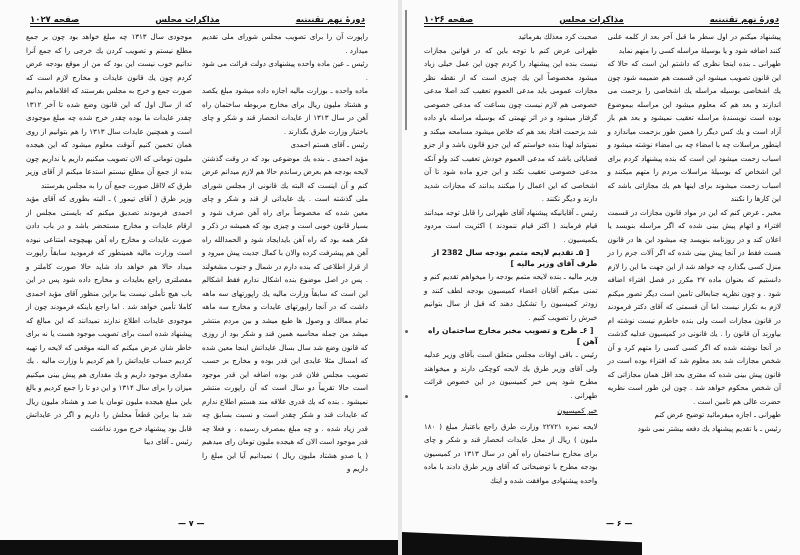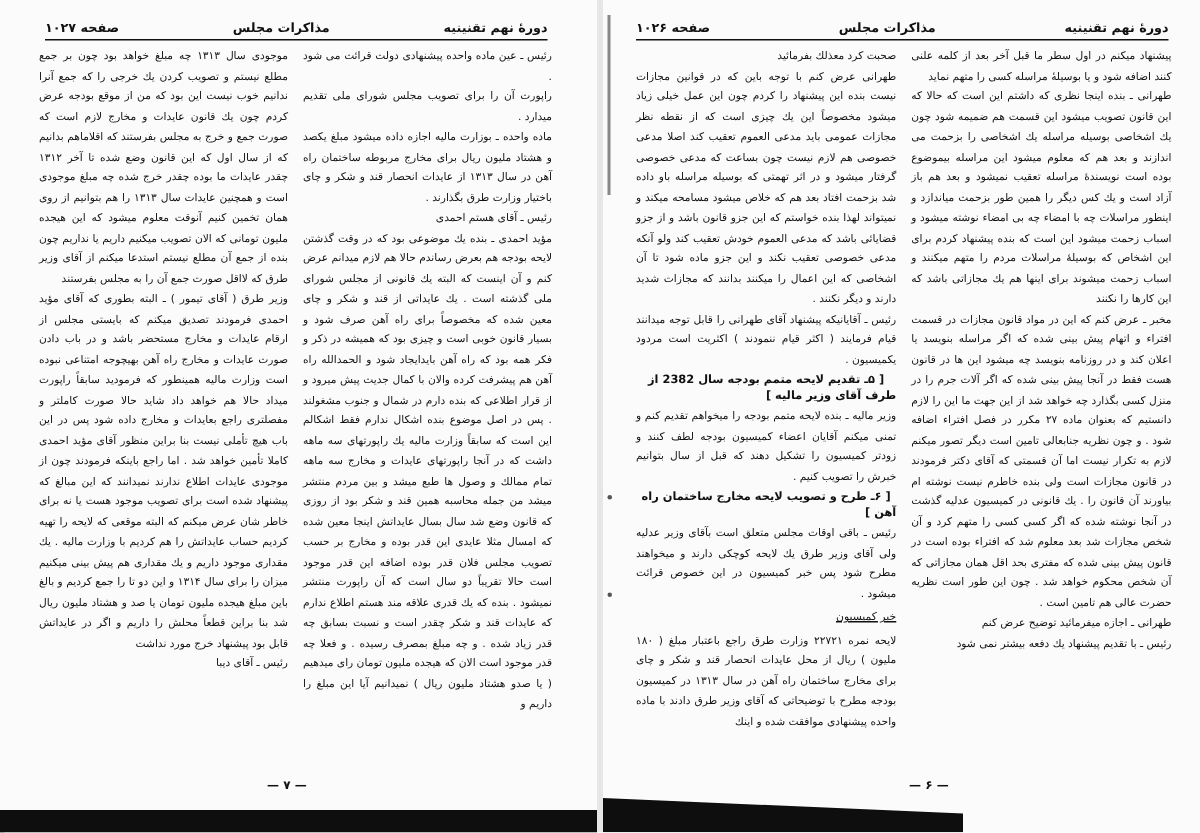--- a/index.html
+++ b/index.html
@@ -25,21 +25,21 @@
   .rightedge-mark { position: absolute; left: 405px; top: 10px; width: 2px; height: 120px; background: #888; }
 
   .header {
     position: absolute; top: 12px; height: 12px;
     display: flex; justify-content: space-between; align-items: flex-end;
     font-size: 8.5px; font-weight: bold; line-height: 10px;
     border-bottom: 1.4px solid #111; padding-bottom: 2px;
   }
   .page.left .header { left: 30px; width: 335px; }
   .page.right .header { left: 22px; width: 355px; }
-  .header span { white-space: nowrap; }
+  .header span { white-space: nowrap; text-decoration: underline; }
 
   .cols { position: absolute; top: 30px; display: flex; flex-direction: row; gap: 10px; }
   .page.left .cols { left: 26px; width: 342px; }
   .page.right .cols { left: 22px; width: 357px; }
   .col { flex: 1; font-size: 7.1px; line-height: 13.5px; text-align: justify; text-align-last: right; }
   .col p { margin: 0; }
   .speaker { font-weight: normal; }
   .section-title {
     text-align: center; font-weight: bold; font-size: 7.6px; line-height: 11px; margin: 1px 0;
   }
@@ -59,22 +59,22 @@
   <div class="topband"></div>
 
   <div class="page left">
     <div class="header">
       <span>دورهٔ نهم تقنینیه</span>
       <span>مذاکرات مجلس</span>
       <span>صفحه ۱۰۲۷</span>
     </div>
     <div class="cols">
       <div class="col">
+          <p><span>راپورت آن را برای تصویب مجلس شورای ملی تقدیم میدارد .</span></p>
           <p><span class="speaker">رئیس</span> <span>ـ عین ماده واحده پیشنهادی دولت قرائت می شود .</span></p>
-          <p><span>راپورت آن را برای تصویب مجلس شورای ملی تقدیم میدارد .</span></p>
           <p><span>ماده واحده ـ بوزارت مالیه اجازه داده میشود مبلغ یکصد و هشتاد ملیون ریال برای مخارج مربوطه ساختمان راه آهن در سال ۱۳۱۳ از عایدات انحصار قند و شکر و چای باختیار وزارت طرق بگذارند .</span></p>
           <p><span class="speaker">رئیس</span> <span>ـ آقای هستم احمدی</span></p>
           <p><span class="speaker">مؤید احمدی</span> <span>ـ بنده یك موضوعی بود كه در وقت گذشتن لایحه بودجه هم بعرض رساندم حالا هم لازم میدانم عرض كنم و آن اینست كه البته یك قانونی از مجلس شورای ملی گذشته است . یك عایداتی از قند و شكر و چای معین شده كه مخصوصاً برای راه آهن صرف شود و بسیار قانون خوبی است و چیزی بود كه همیشه در ذكر و فكر همه بود كه راه آهن بایدایجاد شود و الحمدالله راه آهن هم پیشرفت كرده والان با كمال جدیت پیش میرود و از قرار اطلاعی كه بنده دارم در شمال و جنوب مشغولند . پس در اصل موضوع بنده اشكال ندارم فقط اشكالم این است كه سابقاً وزارت مالیه یك راپورتهای سه ماهه داشت كه در آنجا راپورتهای عایدات و مخارج سه ماهه تمام ممالك و وصول ها طبع میشد و بین مردم منتشر میشد من جمله محاسبه همین قند و شكر بود از روزی كه قانون وضع شد سال بسال عایداتش اینجا معین شده كه امسال مثلا عایدی این قدر بوده و مخارج بر حسب تصویب مجلس فلان قدر بوده اضافه این قدر موجود است حالا تقریباً دو سال است كه آن راپورت منتشر نمیشود . بنده كه یك قدری علاقه مند هستم اطلاع ندارم كه عایدات قند و شكر چقدر است و نسبت بسابق چه قدر زیاد شده . و چه مبلغ بمصرف رسیده . و فعلا چه قدر موجود است الان كه هیجده ملیون تومان رای میدهیم ( یا صدو هشتاد ملیون ریال ) نمیدانیم آیا این مبلغ را داریم و</span></p>
         </div>
       <div class="col">
           <p><span>موجودی سال ۱۳۱۳ چه مبلغ خواهد بود چون بر جمع مطلع نیستم و تصویب كردن یك خرجی را كه جمع آنرا ندانیم خوب نیست این بود كه من از موقع بودجه عرض كردم چون یك قانون عایدات و مخارج لازم است كه صورت جمع و خرج به مجلس بفرستند كه اقلاماهم بدانیم كه از سال اول كه این قانون وضع شده تا آخر ۱۳۱۲ چقدر عایدات ما بوده چقدر خرج شده چه مبلغ موجودی است و همچنین عایدات سال ۱۳۱۳ را هم بتوانیم از روی همان تخمین كنیم آنوقت معلوم میشود كه این هیجده ملیون تومانی كه الان تصویب میكنیم داریم یا نداریم چون بنده از جمع آن مطلع نیستم استدعا میكنم از آقای وزیر طرق كه لااقل صورت جمع آن را به مجلس بفرستند</span></p>
           <p><span class="speaker">وزیر طرق</span> <span>( آقای تیمور ) ـ البته بطوری كه آقای مؤید احمدی فرمودند تصدیق میكنم كه بایستی مجلس از ارقام عایدات و مخارج مستحضر باشد و در باب دادن صورت عایدات و مخارج راه آهن بهیچوجه امتناعی نبوده است وزارت مالیه همینطور كه فرمودید سابقاً راپورت میداد حالا هم خواهد داد شاید حالا صورت كاملتر و مفصلتری راجع بعایدات و مخارج داده شود پس در این باب هیچ تأملی نیست بنا براین منظور آقای مؤید احمدی كاملا تأمین خواهد شد . اما راجع باینكه فرمودند چون از موجودی عایدات اطلاع ندارند نمیدانند كه این مبالغ كه پیشنهاد شده است برای تصویب موجود هست یا نه برای خاطر شان عرض میكنم كه البته موقعی كه لایحه را تهیه كردیم حساب عایداتش را هم كردیم با وزارت مالیه . یك مقداری موجود داریم و یك مقداری هم پیش بینی میكنیم میزان را برای سال ۱۳۱۴ و این دو تا را جمع كردیم و بالغ باین مبلغ هیجده ملیون تومان یا صد و هشتاد ملیون ریال شد بنا براین قطعاً محلش را داریم و اگر در عایداتش قابل بود پیشنهاد خرج مورد نداشت</span></p>
           <p><span class="speaker">رئیس</span> <span>ـ آقای دیبا</span></p>
         </div>
     </div>
@@ -96,22 +96,22 @@
           <p><span class="speaker">مخبر</span> <span>ـ عرض كنم كه این در مواد قانون مجازات در قسمت افتراء و اتهام پیش بینی شده كه اگر مراسله بنویسد یا اعلان كند و در روزنامه بنویسد چه میشود این ها در قانون هست فقط در آنجا پیش بینی شده كه اگر آلات جرم را در منزل كسی بگذارد چه خواهد شد از این جهت ما این را لازم دانستیم كه بعنوان ماده ۲۷ مكرر در فصل افتراء اضافه شود . و چون نظریه جنابعالی تامین است دیگر تصور میكنم لازم به تكرار نیست اما آن قسمتی كه آقای دكتر فرمودند در قانون مجازات است ولی بنده خاطرم نیست نوشته ام بیاورند آن قانون را . یك قانونی در كمیسیون عدلیه گذشت در آنجا نوشته شده كه اگر كسی كسی را متهم كرد و آن شخص مجازات شد بعد معلوم شد كه افتراء بوده است در قانون پیش بینی شده كه مفتری بحد اقل همان مجازاتی كه آن شخص محكوم خواهد شد . چون این طور است نظریه حضرت عالی هم تامین است .</span></p>
           <p><span class="speaker">طهرانی</span> <span>ـ اجازه میفرمائید توضیح عرض كنم</span></p>
           <p><span class="speaker">رئیس</span> <span>ـ با تقدیم پیشنهاد یك دفعه بیشتر نمی شود</span></p>
         </div>
       <div class="col">
           <p><span>صحبت كرد معذلك بفرمائید</span></p>
           <p><span class="speaker">طهرانی</span> <span>عرض كنم با توجه باین كه در قوانین مجازات نیست بنده این پیشنهاد را كردم چون این عمل خیلی زیاد میشود مخصوصاً این یك چیزی است كه از نقطه نظر مجازات عمومی باید مدعی العموم تعقیب كند اصلا مدعی خصوصی هم لازم نیست چون بساعت كه مدعی خصوصی گرفتار میشود و در اثر تهمتی كه بوسیله مراسله باو داده شد بزحمت افتاد بعد هم كه خلاص میشود مسامحه میكند و نمیتواند لهذا بنده خواستم كه این جزو قانون باشد و از جزو قضایائی باشد كه مدعی العموم خودش تعقیب كند ولو آنكه مدعی خصوصی تعقیب نكند و این جزو ماده شود تا آن اشخاصی كه این اعمال را میكنند بدانند كه مجازات شدید دارند و دیگر نكنند .</span></p>
           <p><span class="speaker">رئیس</span> <span>ـ آقایانیكه پیشنهاد آقای طهرانی را قابل توجه میدانند قیام فرمایند ( اكثر قیام ننمودند ) اكثریت است مردود یكمیسیون .</span></p>
           <div class="section-title">[ ۵ـ تقدیم لایحه متمم بودجه سال 2382 از طرف آقای وزیر مالیه ]</div>
           <p><span class="speaker">وزیر مالیه</span> <span>ـ بنده لایحه متمم بودجه را میخواهم تقدیم كنم و تمنی میكنم آقایان اعضاء كمیسیون بودجه لطف كنند و زودتر كمیسیون را تشكیل دهند كه قبل از سال بتوانیم خبرش را تصویب كنیم .</span></p>
-          <div class="section-title">[ ۶ـ طرح و تصویب لایحه مخارج ساختمان راه آهن ]</div>
-          <p><span class="speaker">رئیس</span> <span>ـ باقی اوقات مجلس متعلق است بآقای وزیر عدلیه ولی آقای وزیر طرق یك لایحه كوچكی دارند و میخواهند مطرح شود پس خبر كمیسیون در این خصوص قرائت میشود .</span></p>
+          <div class="section-title">[ ۶ـ طرح و تصویب مخبر مخارج ساختمان راه آهن ]</div>
+          <p><span class="speaker">رئیس</span> <span>ـ باقی اوقات مجلس متعلق است بآقای وزیر عدلیه ولی آقای وزیر طرق یك لایحه كوچكی دارند و میخواهند مطرح شود پس خبر كمیسیون در این خصوص قرائت طهرانی .</span></p>
           <div class="subhead">خبر كمیسیون</div>
           <p><span>لایحه نمره ۲۲۷۲۱ وزارت طرق راجع باعتبار مبلغ ( ۱۸۰ ملیون ) ریال از محل عایدات انحصار قند و شكر و چای برای مخارج ساختمان راه آهن در سال ۱۳۱۳ در كمیسیون بودجه مطرح با توضیحاتی كه آقای وزیر طرق دادند با ماده واحده پیشنهادی موافقت شده و اینك</span></p>
         </div>
     </div>
     <div class="pagenum">— ۶ —</div>
   </div>
 
   <div class="rightedge-mark"></div>
   <div class="dot" style="left:405px;top:330px"></div>
   <div class="dot" style="left:405px;top:395px"></div>

